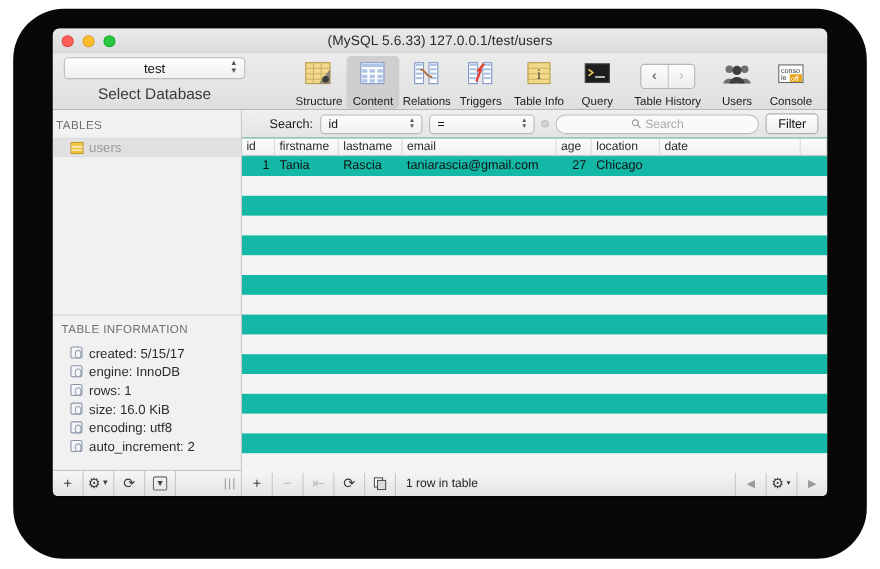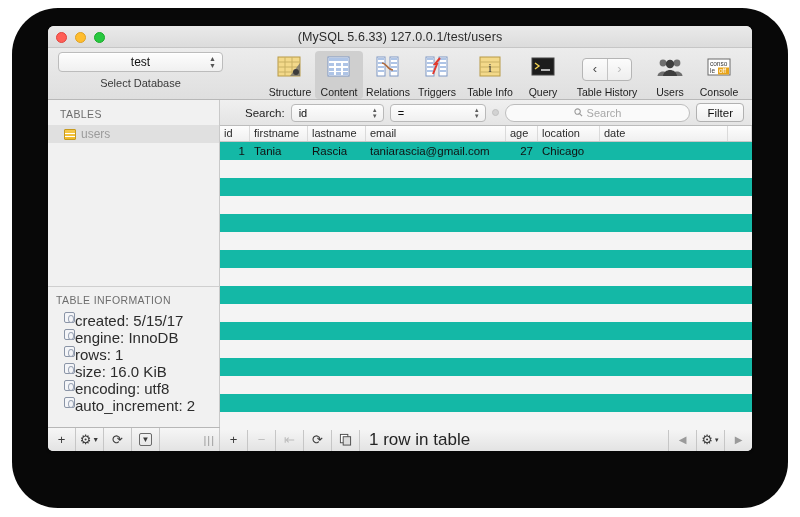--- a/index.html
+++ b/index.html
@@ -65,21 +65,21 @@
     background: linear-gradient(#fdfdfd, #f0f0f0);
     border: 1px solid #bcbcbc; border-radius: 4px;
     line-height: 19px; font-size: 12px; color: #111;
     box-shadow: 0 1px 0 rgba(255,255,255,.8) inset;
   }
   .db-select .chev {
     position: absolute; right: 6px; top: 50%; transform: translateY(-50%);
     display: flex; flex-direction: column; align-items: center; gap: 1px;
     color: #555; font-size: 7px; line-height: 6px;
   }
-  .db-label { margin-top: 5px; font-size: 11px; color: #3a3a3a; }
+  .db-label { margin-top: 5px; font-size: 14px; color: #3a3a3a; }
 
   .tabs { position: absolute; left: 218px; top: 3px; display: flex; }
   .tool-item {
     width: 48px; text-align: center; padding-top: 2px; padding-bottom: 1px;
     border-radius: 4px; margin-right: 1px;
   }
   .tool-item.selected { background: #cfcfcf; }
   .tool-item .glyph { height: 28px; display:flex; align-items:center; justify-content:center; }
   .tool-item .cap { font-size: 10.5px; color: #1d1d1d; margin-top: 5px; white-space: nowrap; }
   .tool-item.wide { width: 56px; }
@@ -98,21 +98,21 @@
 
   
   .body { position: relative; height: 327px; display: flex; }
   .sidebar {
     width: 172px; background: #f1f1f1;
     border-right: 1px solid #c9c9c9;
     position: relative;
   }
   .side-header {
     font-size: 10.5px; color: #6d6d6d; letter-spacing: .4px;
-    padding: 8px 0 5px 12px; font-weight: normal;
+    padding: 8px 0 5px 3px; font-weight: normal;
   }
   .tbl-item {
     display: flex; align-items: center; gap: 5px;
     height: 18px; padding-left: 16px; font-size: 12px; color: #9b9b9b;
     background: #e0e0e0;
   }
   .tbl-icon {
     width: 12px; height: 11px;
     background:
       linear-gradient(#f5c84b, #f0bb2a);
@@ -122,21 +122,21 @@
   .tbl-icon::after {
     content: ""; position: absolute; left: 0; right: 0; top: 3px; height: 1px;
     background: #fff; box-shadow: 0 3px 0 #fff;
   }
   .side-divider { position: absolute; left:0; right:0; top: 186px; border-top: 1px solid #cfcfcf; }
   .info-header {
     position: absolute; top: 194px; left: 8px;
     font-size: 10.5px; color: #6d6d6d; letter-spacing: .4px;
   }
   .info-list { position: absolute; top: 212px; left: 16px; }
-  .info-row { display: flex; height: 17px; font-size: 15px; color: #2c2c2c; }
+  .info-row { display: flex; align-items: center; gap: 6px; height: 17px; font-size: 12px; color: #2c2c2c; }
   .info-icon {
     width: 11px; height: 11px; flex: none;
     background: #f4f5f8; border: 1px solid #8a94a6; border-radius: 2px;
     position: relative;
   }
   .info-icon::after {
     content: ""; position: absolute; left: 3px; top: 2px;
     width: 4px; height: 6px; border: 1px solid #9aa3b4; border-radius: 50%;
   }
 
@@ -191,21 +191,21 @@
   
   .bottom { display: flex; height: 24px; background: linear-gradient(#f6f6f6,#e3e3e3); border-top: 1px solid #b7b7b7; }
   .bl { width: 172px; border-right: 1px solid #c9c9c9; display: flex; align-items: center; }
   .br { flex: 1; display: flex; align-items: center; }
   .bbtn {
     width: 28px; height: 23px; display: flex; align-items: center; justify-content: center;
     border-right: 1px solid #c6c6c6; font-size: 13px; color: #3a3a3a;
   }
   .bbtn.dim { color: #bdbdbd; }
   .grip { margin-left: auto; margin-right: 4px; color: #9a9a9a; font-size: 11px; letter-spacing: 1px; }
-  .status { font-size: 17px; color: #242424; padding-left: 9px; }
+  .status { font-size: 11px; color: #242424; padding-left: 9px; }
   .brighttools { margin-left: auto; display: flex; align-items: center; height: 23px; }
   .brighttools .bbtn { border-right: none; border-left: 1px solid #c6c6c6; }
 
   .icn { display: block; }
 </style>
 </head>
 <body>
 
 <div class="frame"></div>
 

